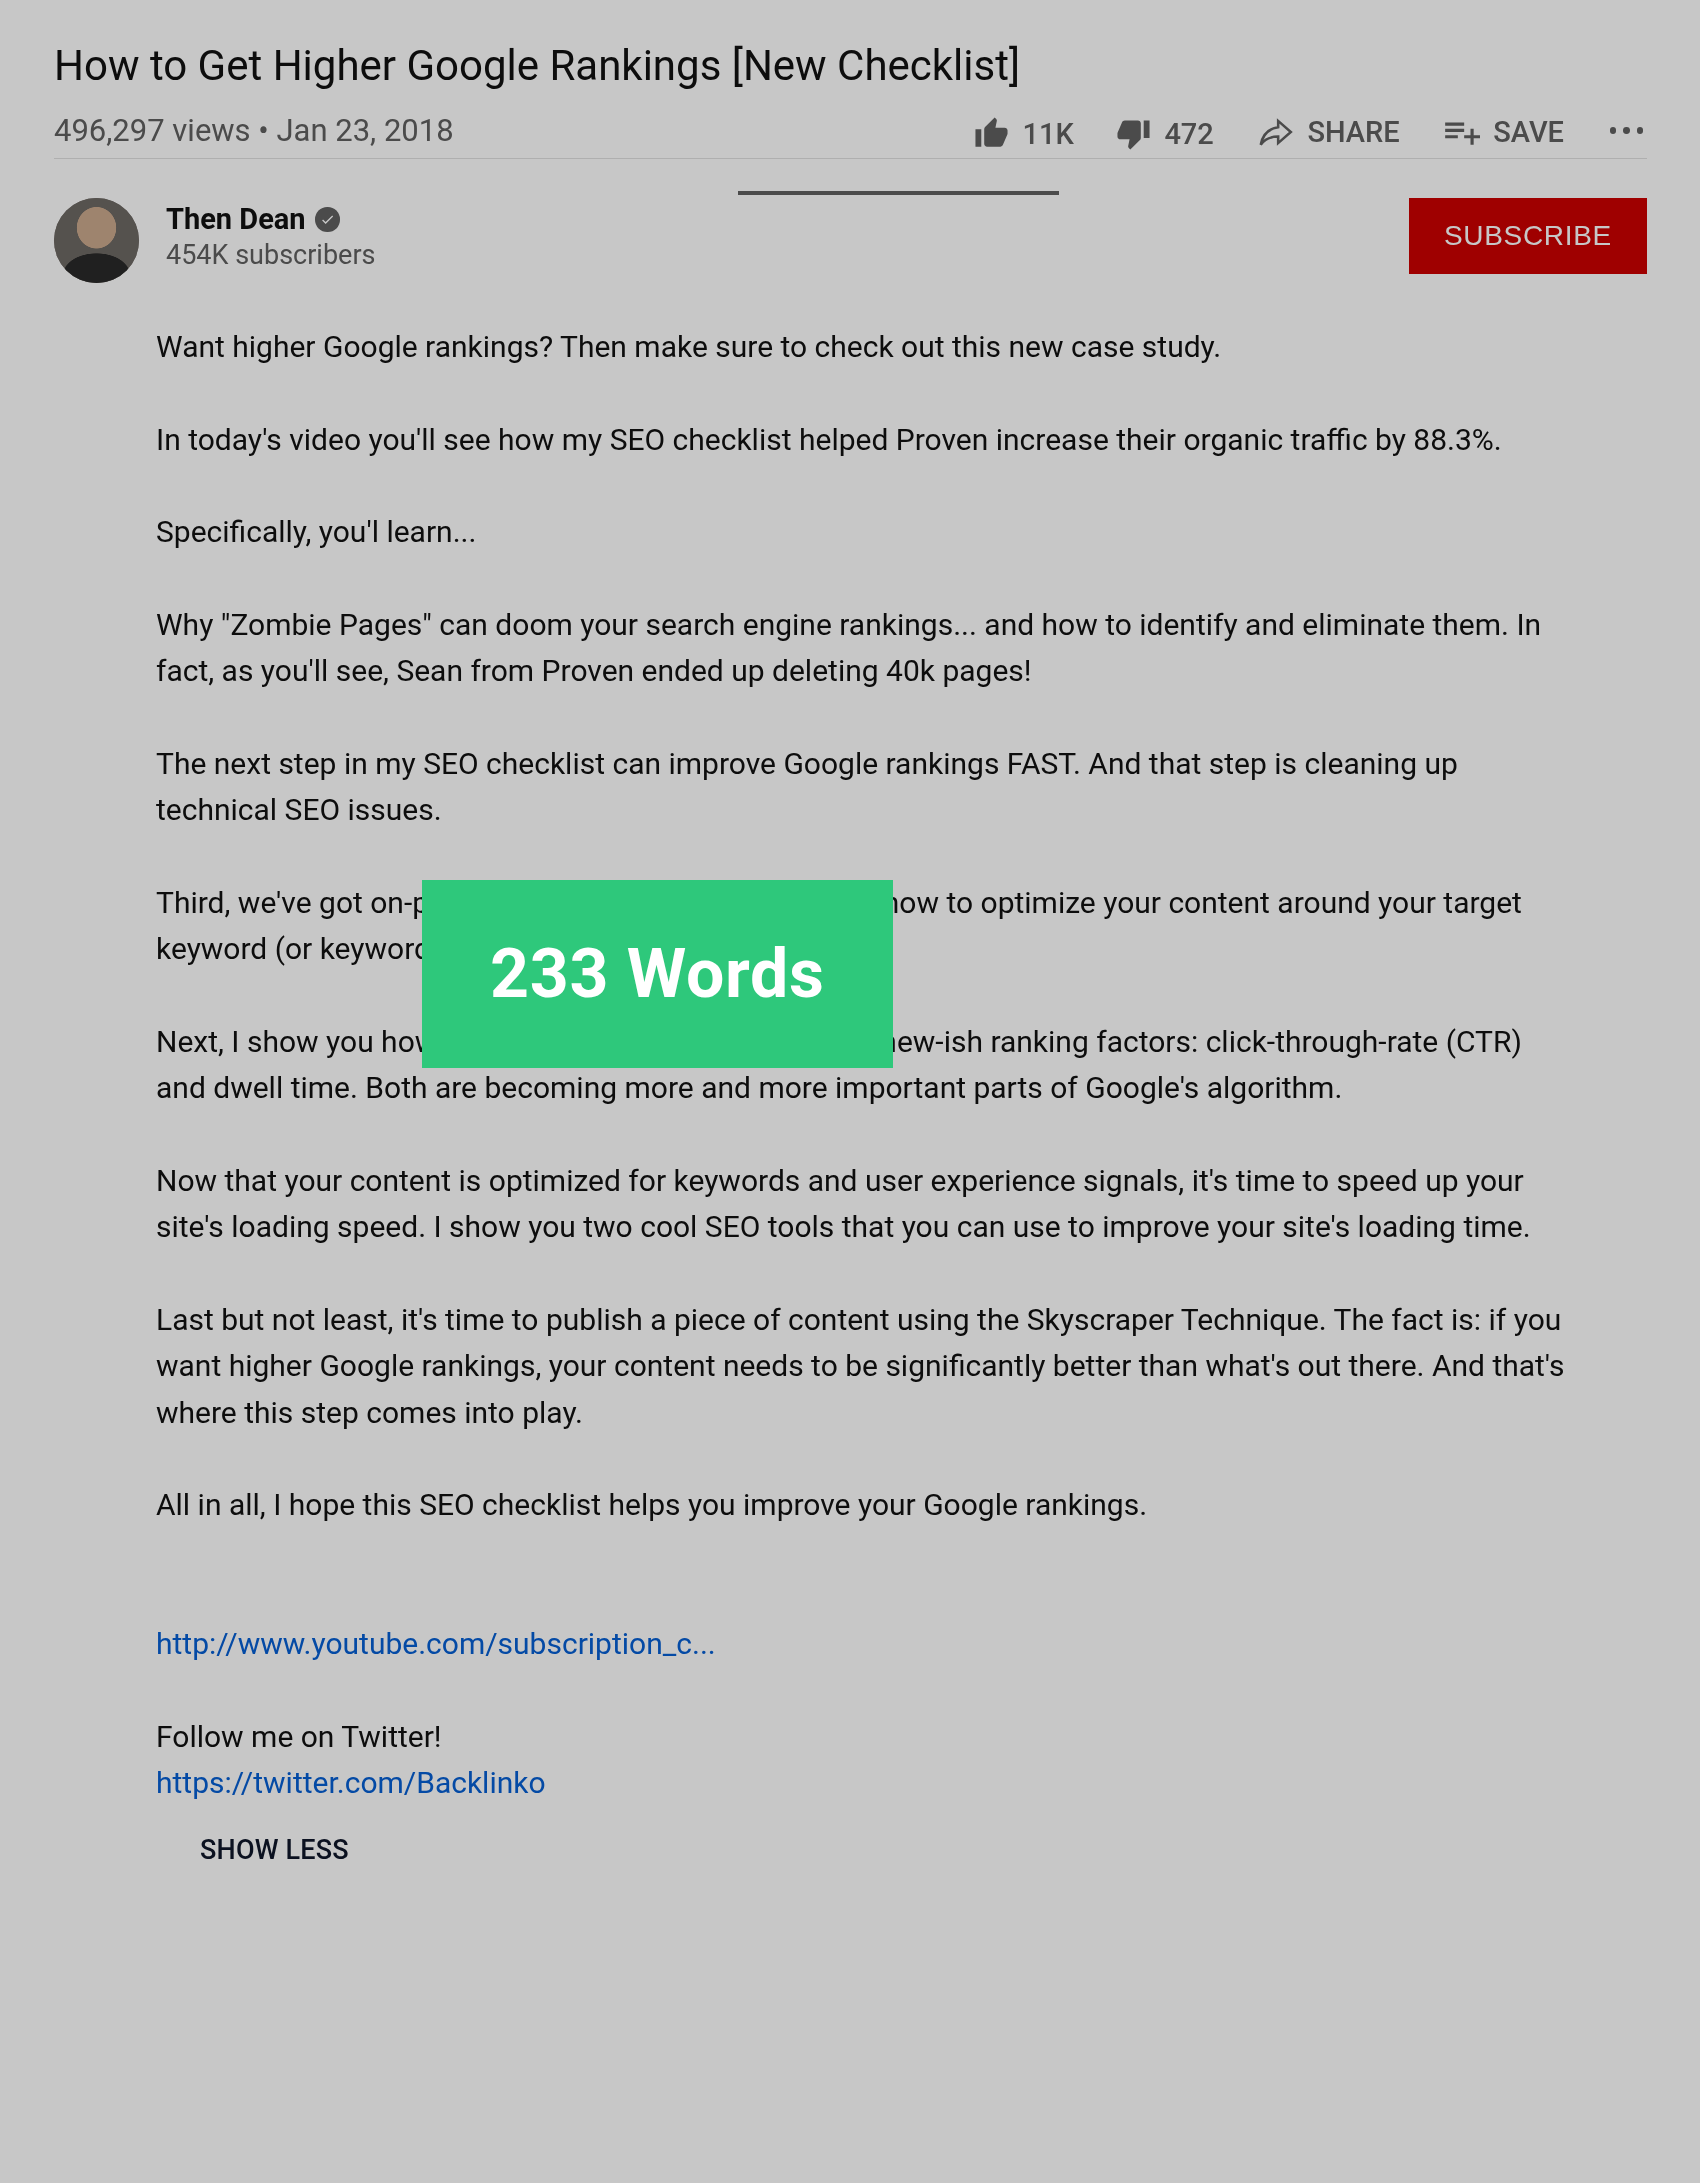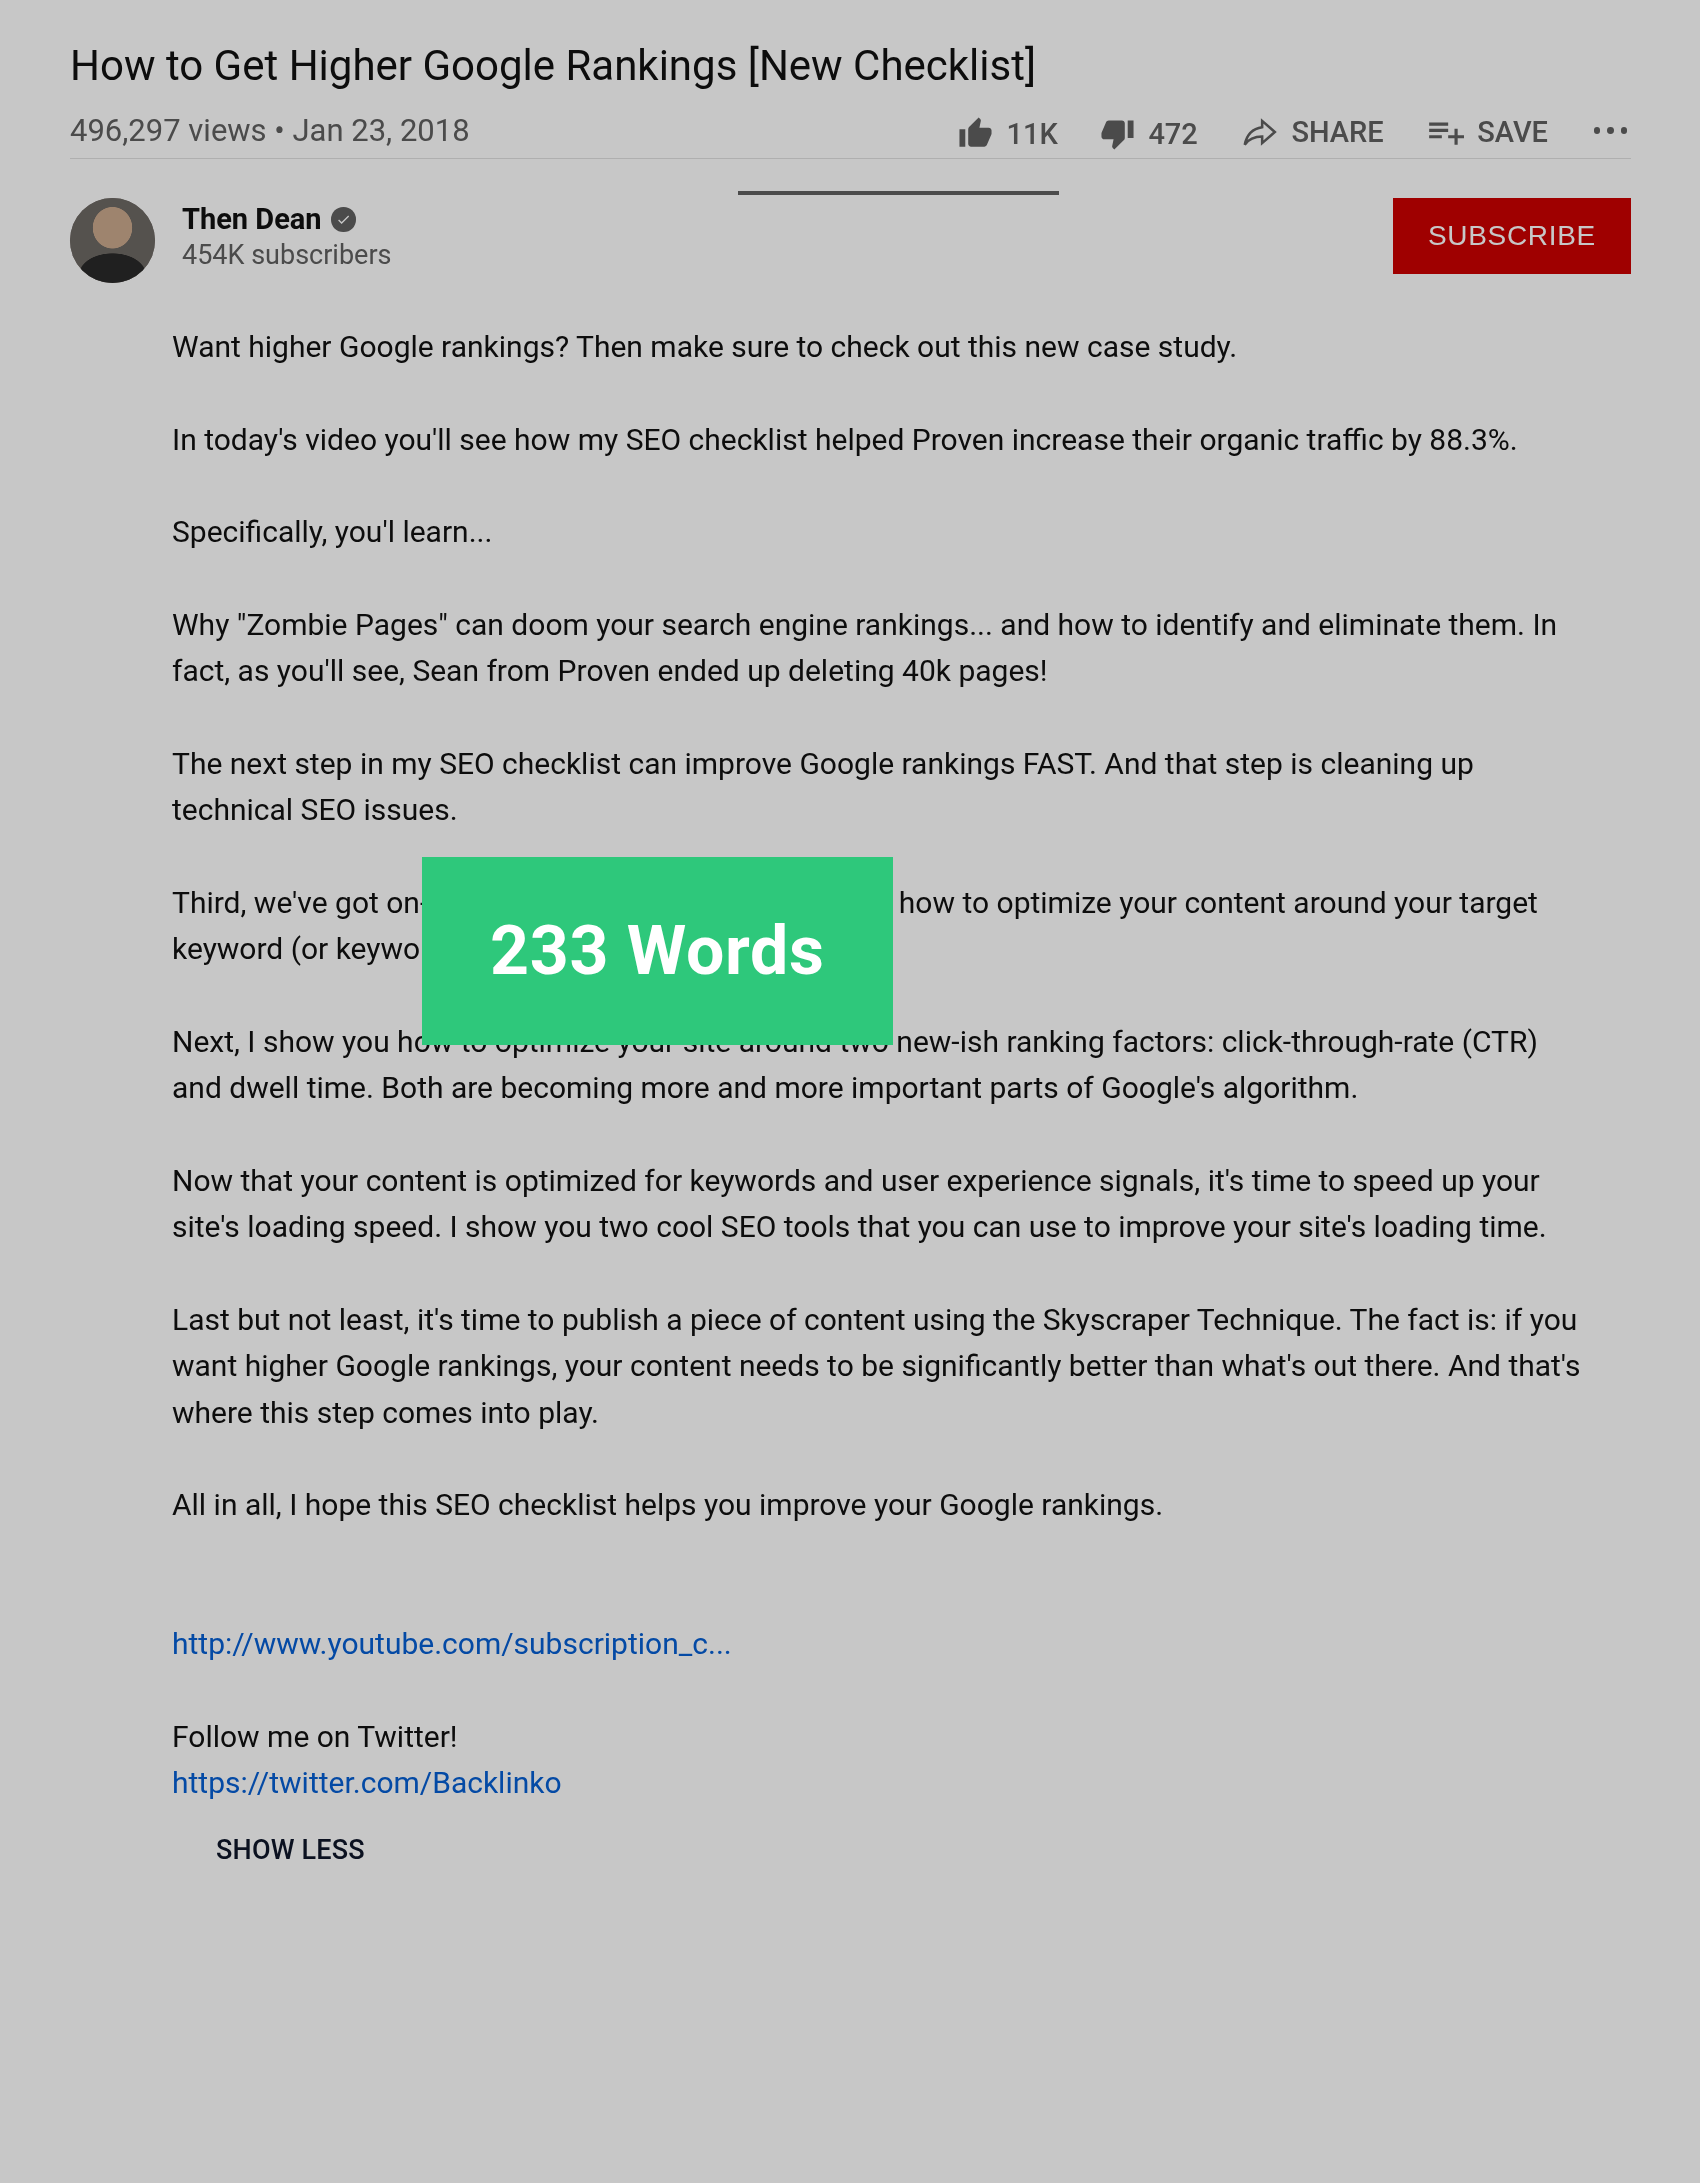--- a/index.html
+++ b/index.html
@@ -11,21 +11,21 @@
       position: relative;
     }
     .overlay {
       position: absolute;
       inset: 0;
       background: rgba(0,0,0,0.22);
       pointer-events: none;
       z-index: 5;
     }
     .container {
-      padding: 41px 70px;
+      padding: 41px 54px;
     }
     .title {
       font-size: 42px;
       color: #111;
       font-weight: 400;
       margin-bottom: 20.4px;
     }
     .meta-row {
       display: flex;
       justify-content: space-between;
@@ -145,21 +145,21 @@
     }
     .badge {
       position: absolute;
       z-index: 10;
       background: #2ec87b;
       color: #fff;
       font-weight: 700;
       font-size: 68px;
       padding: 54px 68px;
       left: 422px;
-      top: 857px;
+      top: 880px;
       letter-spacing: 0.7px;
       text-align: center;
     }
   </style>
 </head>
 <body>
 
 <div class="container">
   <h1 class="title">How to Get Higher Google Rankings [New Checklist]</h1>
 

